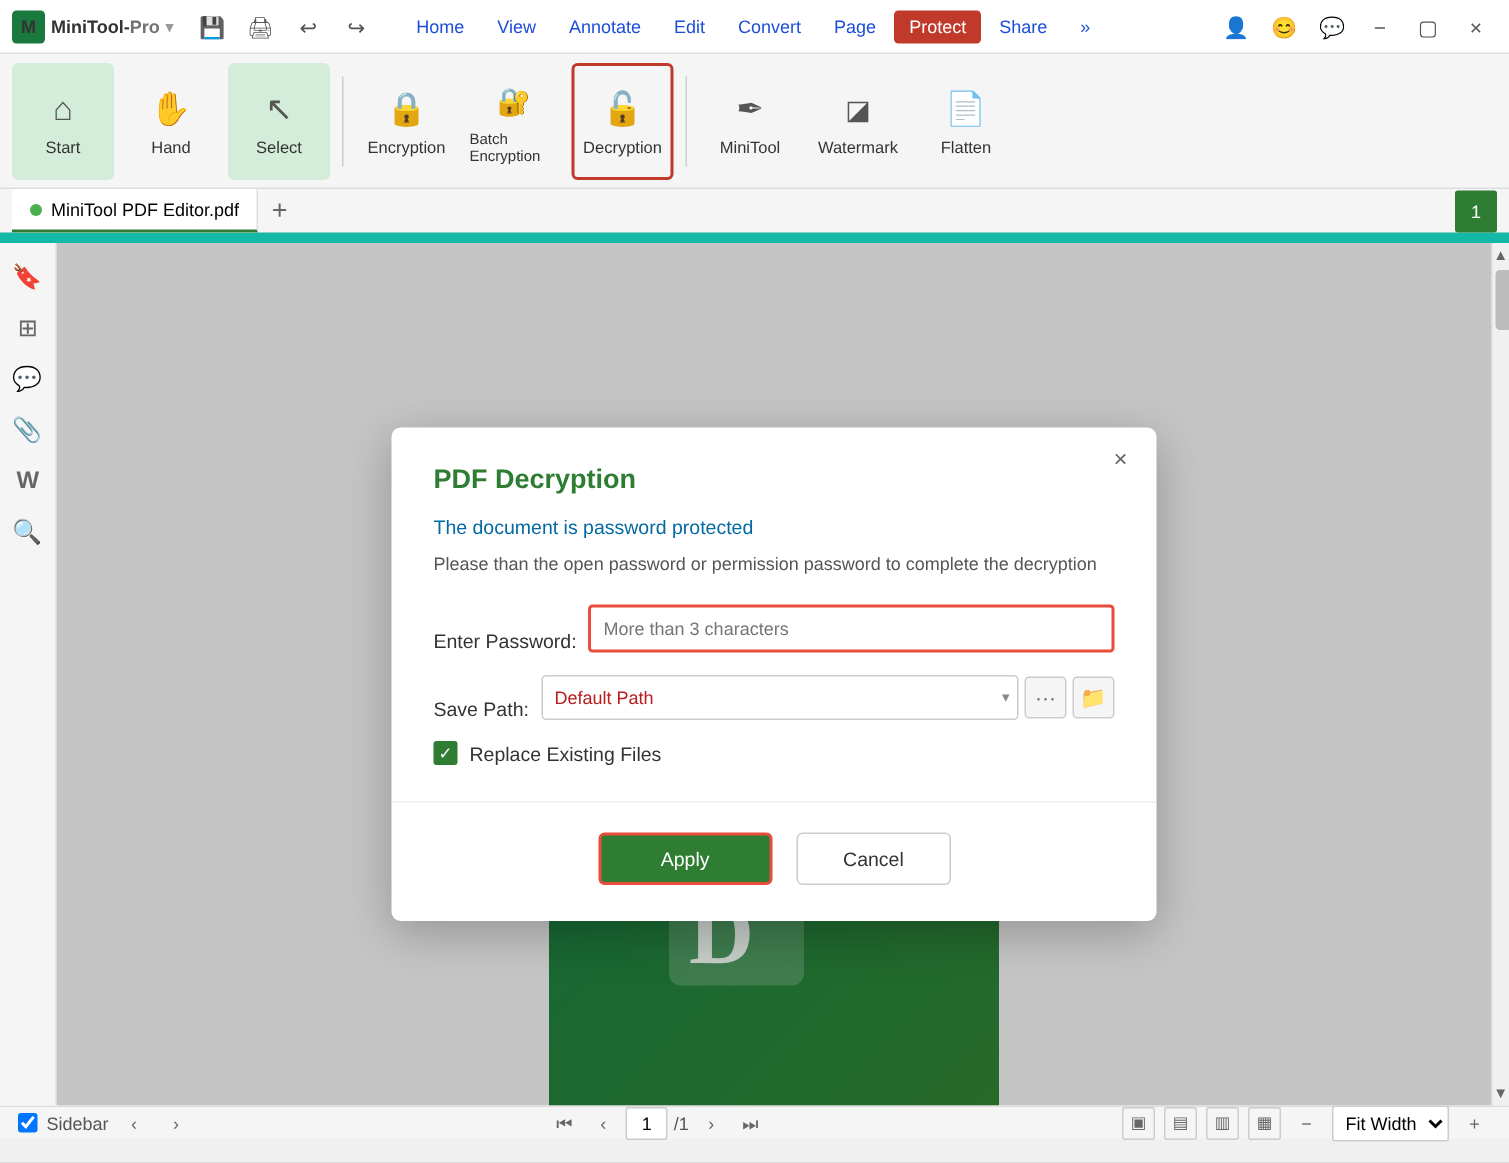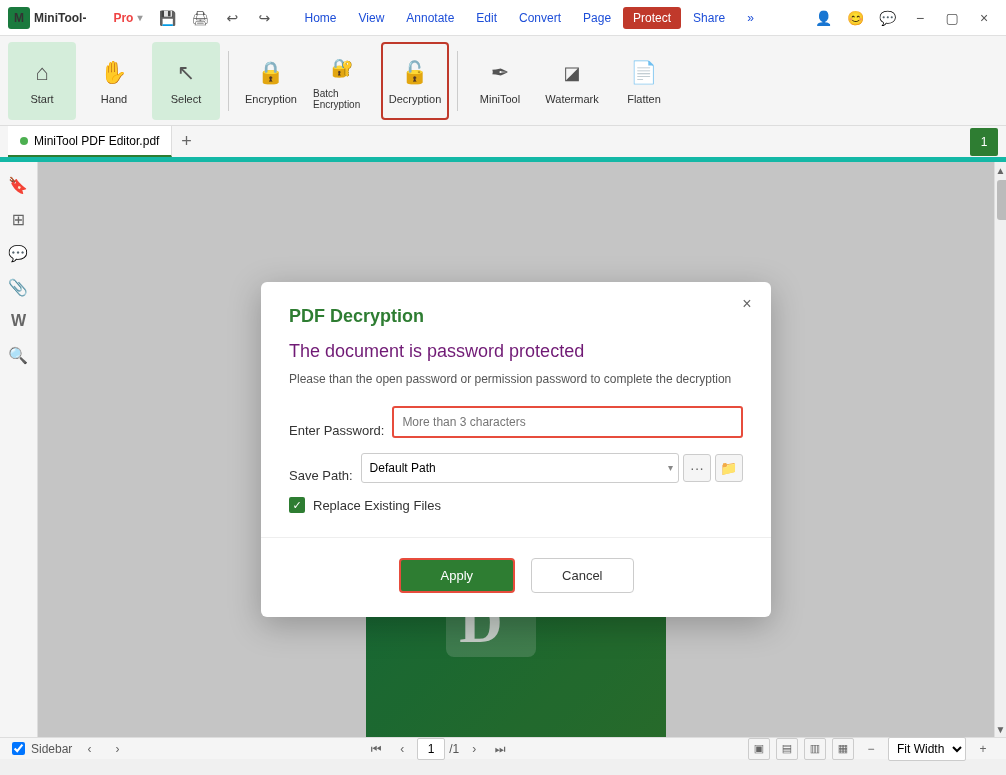--- a/index.html
+++ b/index.html
@@ -29,21 +29,21 @@
       background: #1a7a3e;
       border-radius: 3px;
       display: flex;
       align-items: center;
       justify-content: center;
       color: white;
       font-size: 11px;
       font-weight: bold;
     }
     .title-bar-logo span { color: #333; font-size: 12px; }
-    .title-bar-logo .pro { color: #ef4444; font-weight: bold; margin-left: 27px; }
+    .title-bar-logo .pro { color: #737373; font-weight: bold; }
     .title-bar-logo .chevron { color: #999; font-size: 10px; }
     .title-menu {
       display: flex;
       gap: 2px;
       margin-left: 8px;
       flex: 1;
     }
     .menu-item {
       padding: 4px 10px;
       font-size: 12px;
@@ -113,21 +113,21 @@
       width: 1px;
       height: 60px;
       background: #ccc;
       margin: 0 4px;
     }
 
     
     .tab-bar {
       height: 36px;
       background: #f5f5f5;
-      border-bottom: 5px solid #14b8a6;
+      border-bottom: 7px solid #14b8a6;
       display: flex;
       align-items: center;
       padding: 0 8px;
       gap: 0;
     }
     .tab-item {
       display: flex;
       align-items: center;
       gap: 6px;
       padding: 0 12px;
@@ -280,22 +280,22 @@
       color: #666;
       border-radius: 3px;
     }
     .modal-title {
       font-size: 18px;
       font-weight: 600;
       color: #2e7d32;
       margin-bottom: 14px;
     }
     .modal-subtitle-warn {
-      color: #701a75;
-      font-size: 18px;
+      color: #0369a1;
+      font-size: 13px;
       margin-bottom: 8px;
     }
     .modal-desc {
       color: #555;
       font-size: 12px;
       margin-bottom: 18px;
       line-height: 1.5;
     }
     .modal-field-row {
       display: flex;
@@ -326,21 +326,21 @@
       align-items: center;
       margin-bottom: 14px;
     }
     .save-path-select {
       flex: 1;
       height: 30px;
       border: 1px solid #ccc;
       border-radius: 3px;
       padding: 0 8px;
       font-size: 12px;
-      color: #000000;
+      color: #b91c1c;
       background: white;
       appearance: none;
       -webkit-appearance: none;
       position: relative;
     }
     .select-wrapper {
       flex: 1;
       position: relative;
       display: flex;
       align-items: center;

